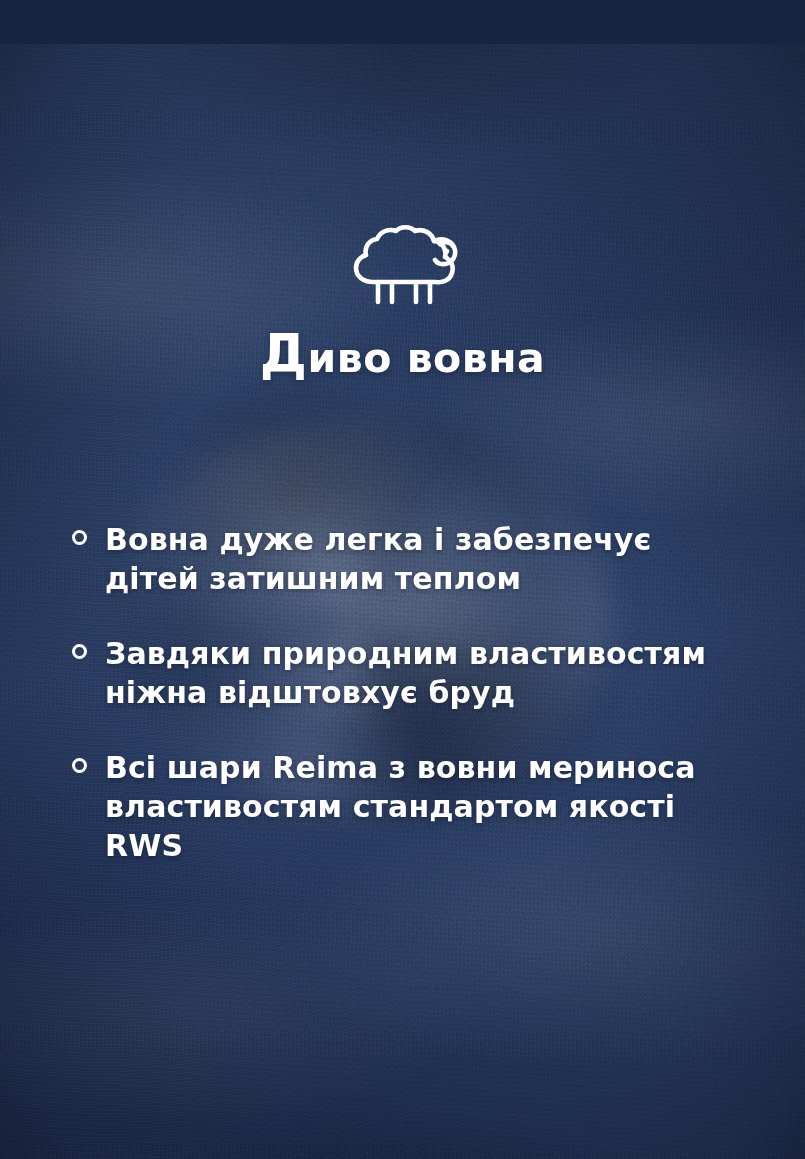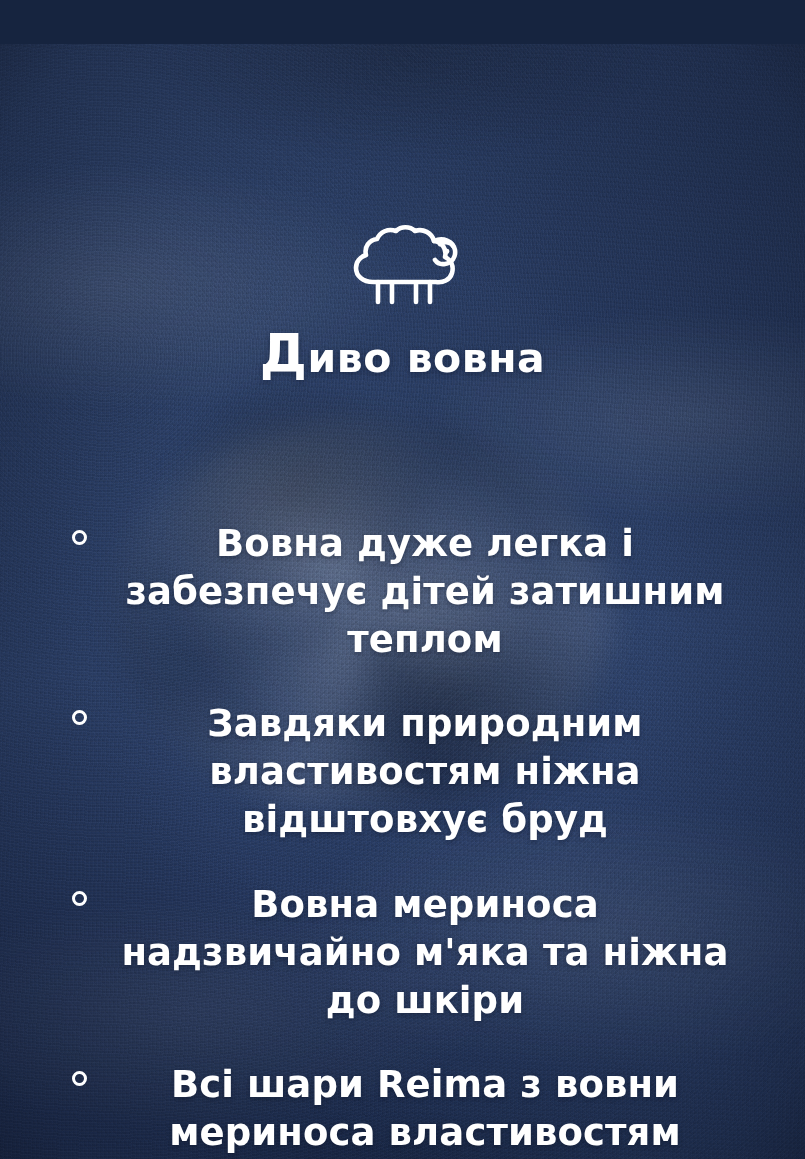--- a/index.html
+++ b/index.html
@@ -147,26 +147,25 @@
     border: 3px solid #ffffff;
     border-radius: 50%;
     margin-top: 10px;
     margin-right: 18px;
     box-sizing: border-box;
   }
   .bullet-text {
     color: #ffffff;
     font-family: "DejaVu Sans", "Liberation Sans", sans-serif;
     font-weight: 600;
-    font-size: 37px;
+    font-size: 30px;
     line-height: 1.30;
     letter-spacing: 0.1px;
     text-shadow: 0 2px 5px rgba(5,12,28,0.35);
     max-width: 640px;
-    text-align: center;
   }
 </style>
 </head>
 <body>
 
 <div class="poster">
 
   <div class="fabric-base"></div>
   <div class="fabric-folds"></div>
   <div class="fabric-swirl"></div>
@@ -218,24 +217,20 @@
       <div class="bullet-row">
         <span class="bullet-marker"></span>
         <span class="bullet-text">Вовна дуже легка і забезпечує дітей затишним теплом</span>
       </div>
 
       <div class="bullet-row">
         <span class="bullet-marker"></span>
         <span class="bullet-text">Завдяки природним властивостям ніжна відштовхує бруд</span>
       </div>
 
-      <div class="bullet-row">
-        <span class="bullet-marker"></span>
-        <span class="bullet-text">Вовна мериноса надзвичайно м'яка та ніжна до шкіри</span>
-      </div>
 
       <div class="bullet-row">
         <span class="bullet-marker"></span>
         <span class="bullet-text">Всі шари Reima з вовни мериноса властивостям стандартом якості RWS</span>
       </div>
 
     </div>
   </div>
 </div>
 

